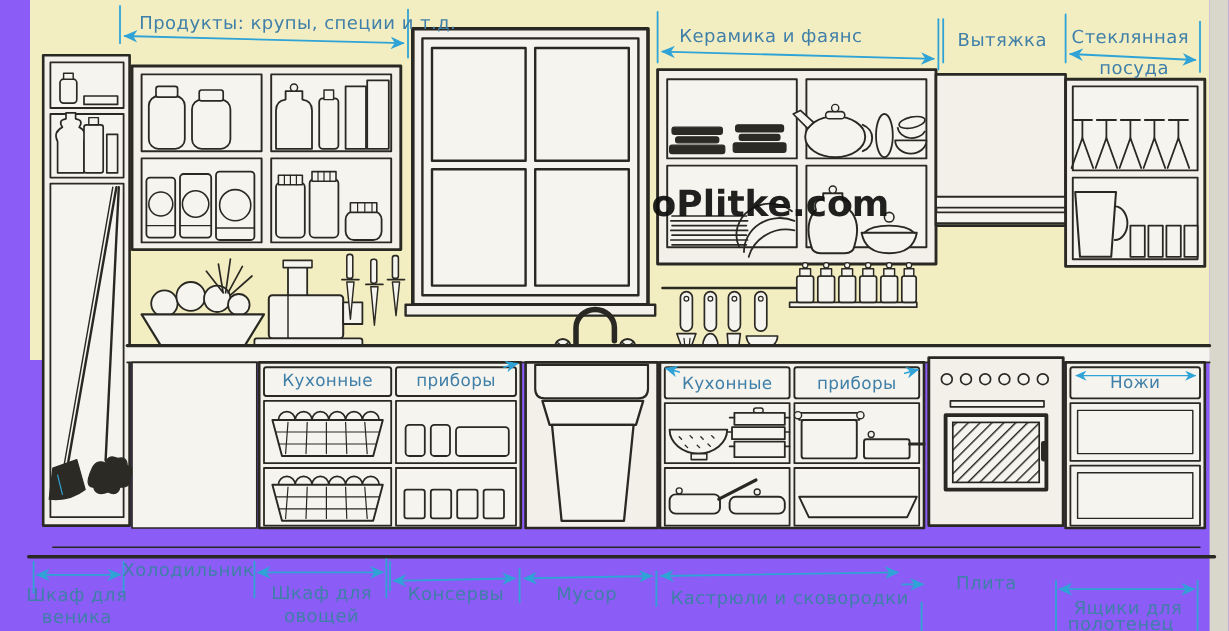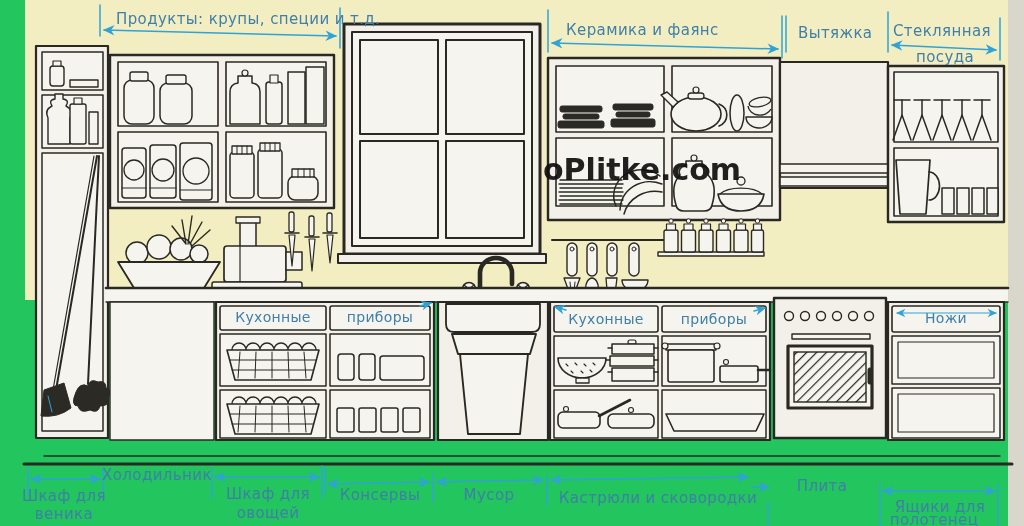--- a/index.html
+++ b/index.html
@@ -1,16 +1,16 @@
 <!DOCTYPE html>
 <html><head>
 <meta charset="utf-8">
 <style>
   html,body{margin:0;padding:0;background:#d8d5cc;}
-  .stage{position:relative;width:1024px;height:526px;overflow:hidden;background:#22c55e;
+  .stage{position:relative;width:1024px;height:526px;overflow:hidden;background:#8b5cf6;
          font-family:"DejaVu Sans", sans-serif;}
   svg{position:absolute;left:0;top:0;}
   .ink{stroke:#2a2822;fill:none;stroke-linejoin:round;stroke-linecap:round;}
   .fw{fill:#f2f0e9;stroke:#2a2822;stroke-linejoin:round;}
   .fw2{fill:#f6f4ee;stroke:#2a2822;stroke-linejoin:round;}
   .dk{fill:#2b2a24;stroke:#2b2a24;stroke-linejoin:round;}
   .cy{stroke:#2fa3d6;fill:none;stroke-linecap:round;}
   .ann{font:15px "DejaVu Sans", sans-serif;fill:#3f7fa8;letter-spacing:.4px;}
   .ann-s{font:14px "DejaVu Sans", sans-serif;fill:#3f7fa8;letter-spacing:.3px;}
   .wm{font:600 30px "DejaVu Sans", sans-serif;fill:#101010;opacity:.93;}

